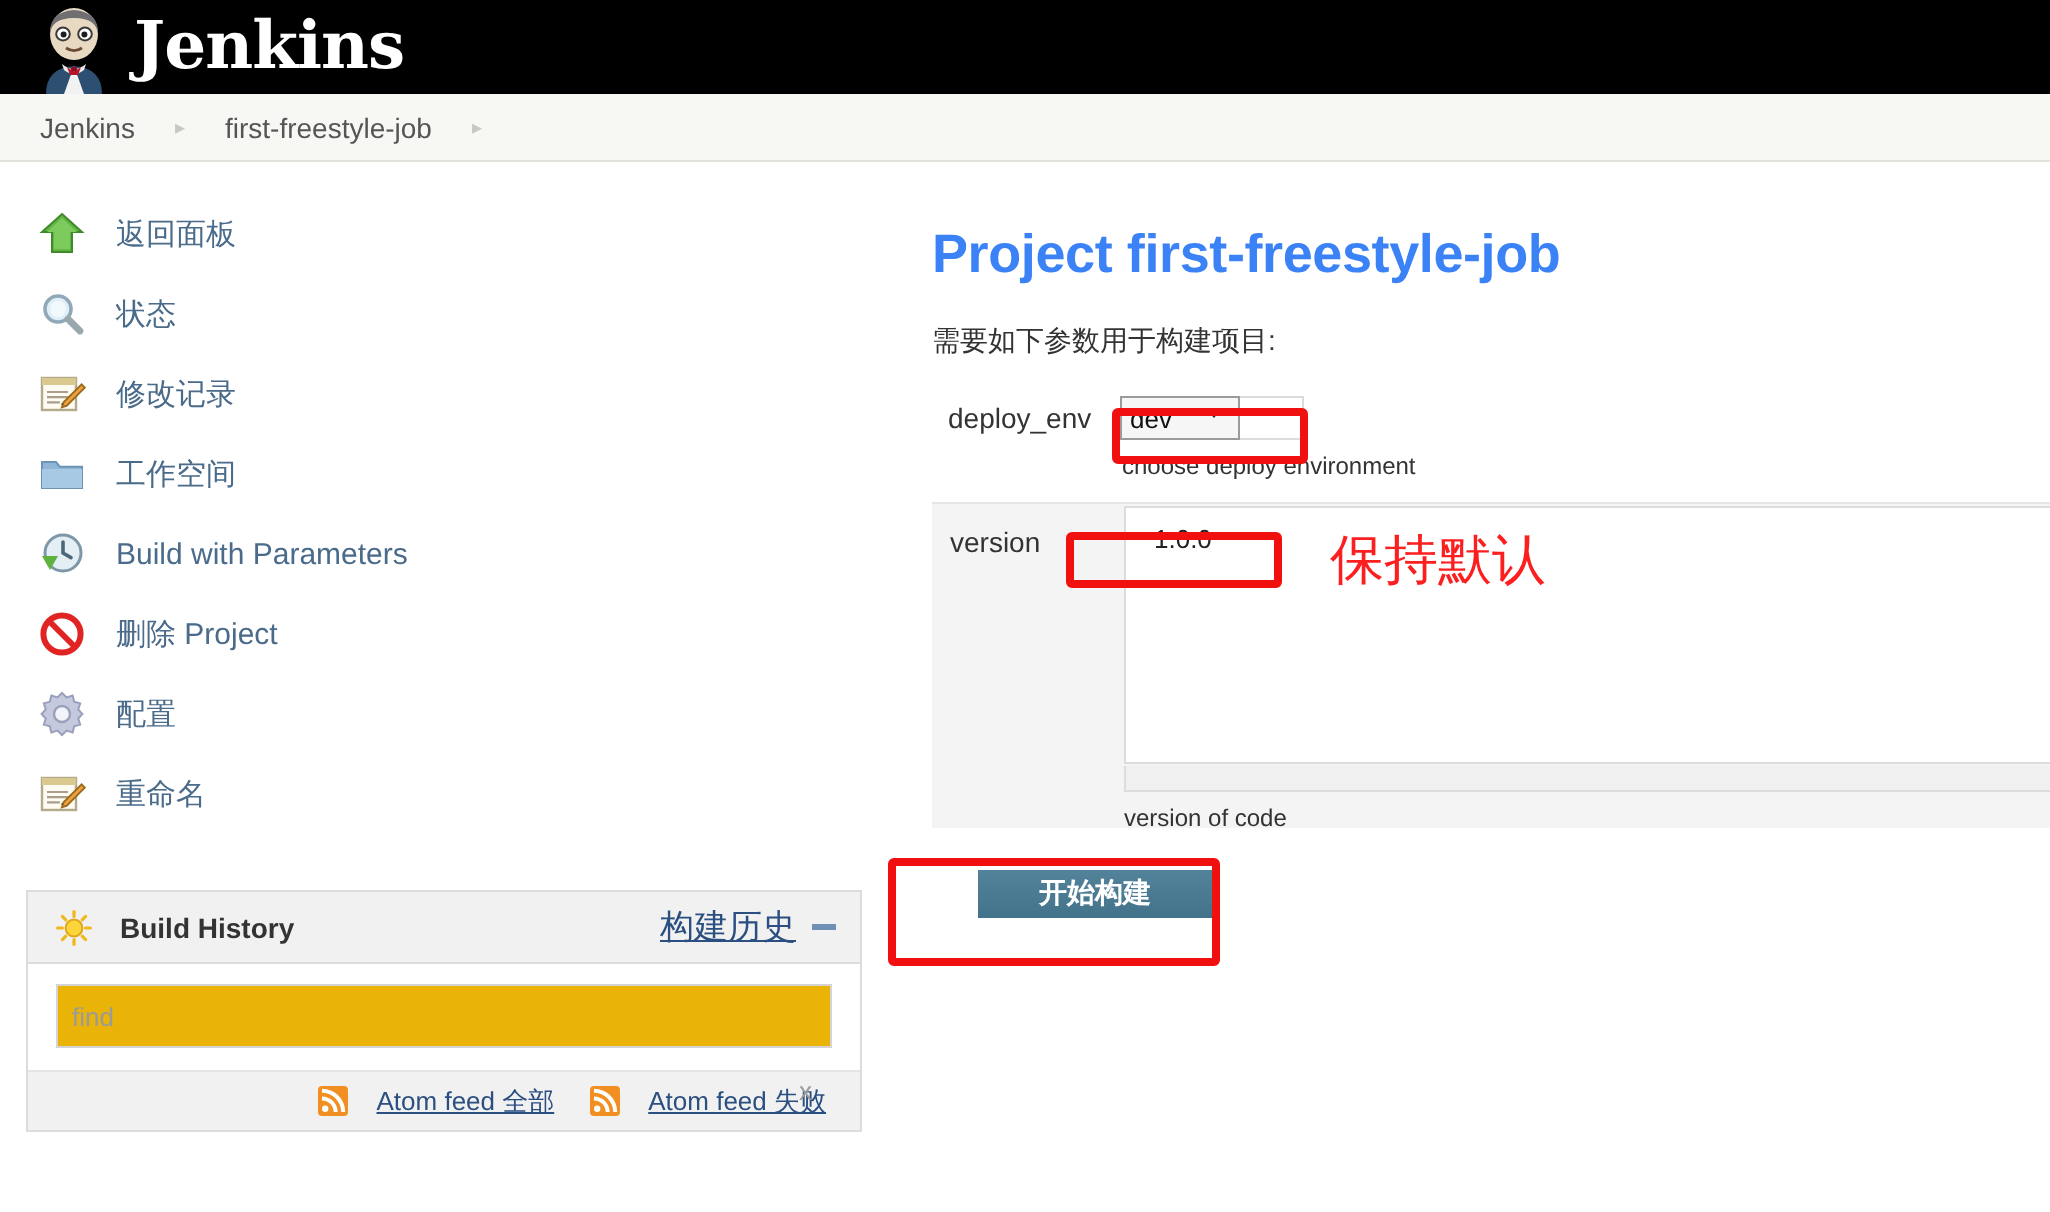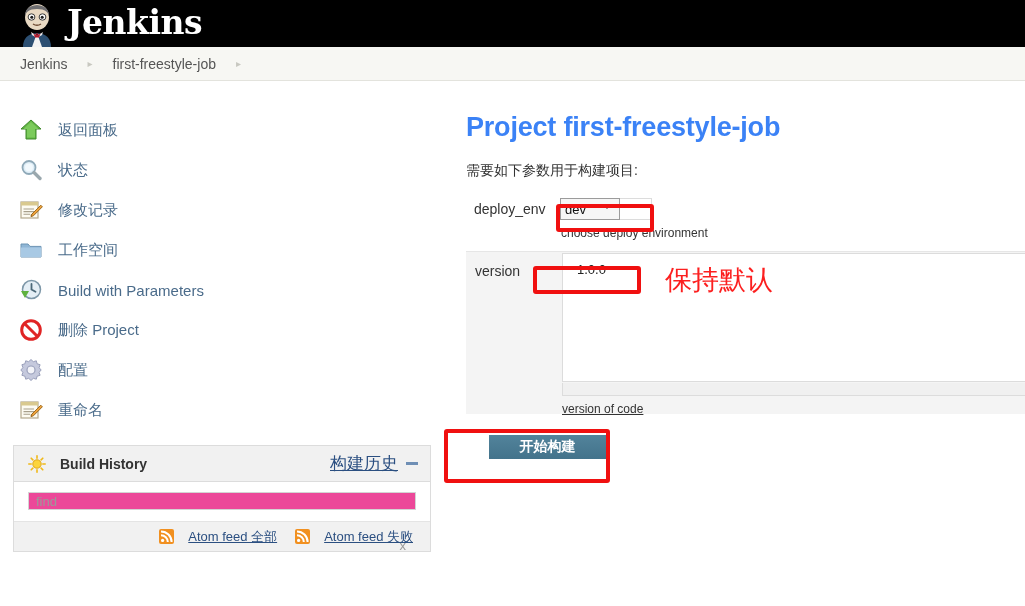--- a/index.html
+++ b/index.html
@@ -70,21 +70,21 @@
     position: absolute; top: 82px; left: 0;
     width: 1025px; height: 524px;
   }
 
   
   #sidebar {
     position: absolute; left: 0; top: 0;
     width: 448px;
   }
   #side-tasks {
-    padding-top: 28px;
+    padding-top: 15px;
     padding-left: 18px;
   }
   .task {
     display: flex;
     align-items: center;
     height: 40px;
     text-decoration: none;
   }
   .task-icon {
     width: 26px; height: 26px;
@@ -131,23 +131,23 @@
     background: #6f8fb5;
     margin-left: 8px;
     vertical-align: middle;
   }
   #bh-find-wrap {
     padding: 10px 14px 11px 14px;
     background: #fff;
   }
   #bh-find {
     width: 100%;
-    height: 18px;
+    height: 32px;
     border: 1px solid #d4d4d4;
-    background: #ec4899;
+    background: #eab308;
     font-family: "Liberation Sans", sans-serif;
     font-size: 13px;
     color: #333;
     padding: 0 22px 0 7px;
     outline: none;
   }
   #bh-find::placeholder { color: #9a9a9a; }
   #bh-find-x {
     position: absolute;
     right: 24px;
@@ -284,21 +284,20 @@
     width: 500px; height: 13px;
     background: #f0f0f0;
     border: 1px solid #dcdcdc;
     border-top: none;
   }
   #version-desc {
     position: absolute;
     left: 96px; top: 150px;
     font-size: 12px;
     color: #333;
-    text-decoration: underline;
   }
 
   
   #build-btn-area {
     position: relative;
     margin-left: 18px;
     margin-top: 12px;
     height: 60px;
   }
   #build-button {

